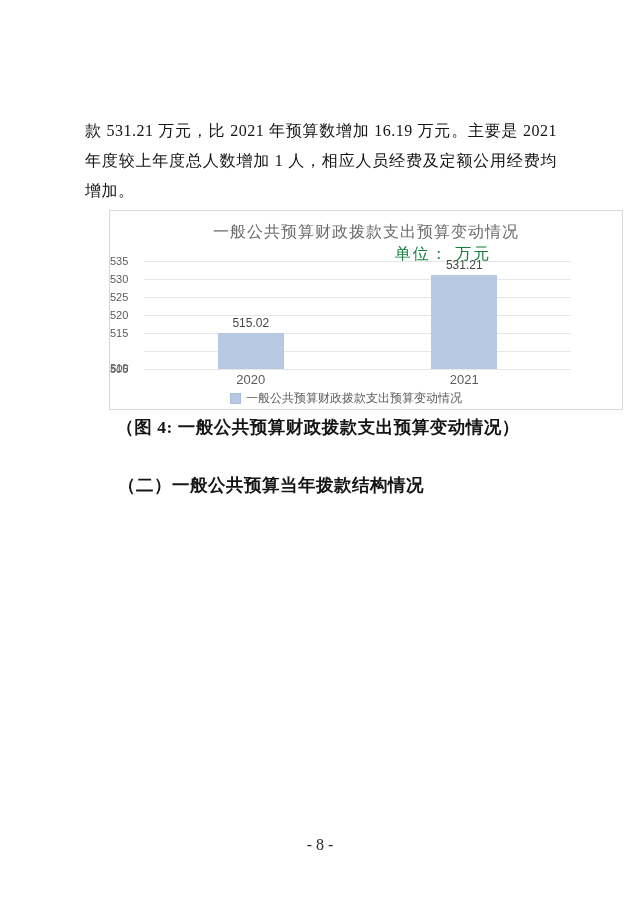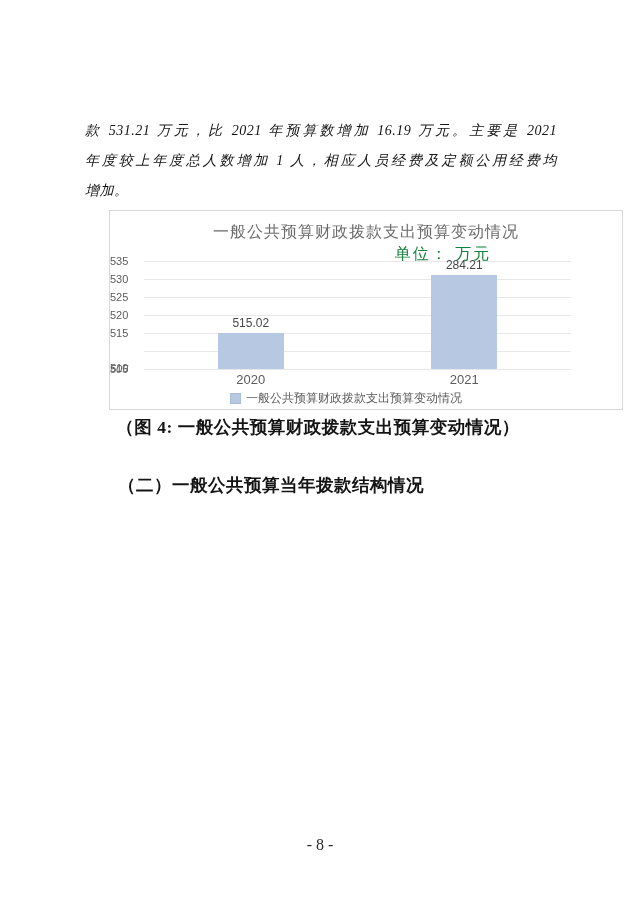--- a/index.html
+++ b/index.html
@@ -8,28 +8,27 @@
     width: 640px;
     height: 905px;
     background: #ffffff;
     font-family: "Liberation Serif", "DejaVu Serif", serif;
     color: #141414;
     overflow: hidden;
   }
   
   .para { position: absolute; left: 85px; width: 472px; }
   .para .line {
-    font-size: 14px;
+    font-size: 16px;
     height: 30px;
     line-height: 30px;
     text-align: justify;
     text-align-last: justify;
     white-space: nowrap;
     letter-spacing: 0.5px;
-    font-style: italic;
   }
   .para .line.last { text-align-last: left; }
   .para .line.indent { padding-left: 35px; }
   #para1 { top: 116px; }
   #para2 { top: 505px; }
   
   .caption {
     position: absolute; top: 412px; left: 0; width: 636px;
     text-align: center; font-weight: bold; font-size: 17.5px;
     height: 30px; line-height: 30px; letter-spacing: 0.5px;
@@ -117,21 +116,21 @@
       <div class="gridline" style="left: 34px; width: 427px; top: 86px; background: rgb(231, 231, 231);"></div>
       <div class="ytick" style="top: 79px;">525</div>
       <div class="gridline" style="left: 34px; width: 427px; top: 68px; background: rgb(231, 231, 231);"></div>
       <div class="ytick" style="top: 61px;">530</div>
       <div class="gridline" style="left: 34px; width: 427px; top: 50px; background: rgb(231, 231, 231);"></div>
       <div class="ytick" style="top: 43px;">535</div>
       <div class="bar" style="left: 107.75px; width: 66px; top: 121.928px; height: 36.072px; background: rgb(183, 201, 226);"></div>
       <div class="bar-value" style="left: 95.75px; top: 104.928px;">515.02</div>
       <div class="xtick" style="left: 95.75px;">2020</div>
       <div class="bar" style="left: 321.25px; width: 66px; top: 63.644px; height: 94.356px; background: rgb(183, 201, 226);"></div>
-      <div class="bar-value" style="left: 309.25px; top: 46.644px;">284.21</div>
+      <div class="bar-value" style="left: 309.25px; top: 46.644px;">531.21</div>
       <div class="xtick" style="left: 309.25px;">2021</div>
     </div>
 
   <div class="caption">（图 4: 一般公共预算财政拨款支出预算变动情况）</div>
 
   <div class="heading">（二）一般公共预算当年拨款结构情况</div>
 
 
   <div class="page-number">- 8 -</div>
 

